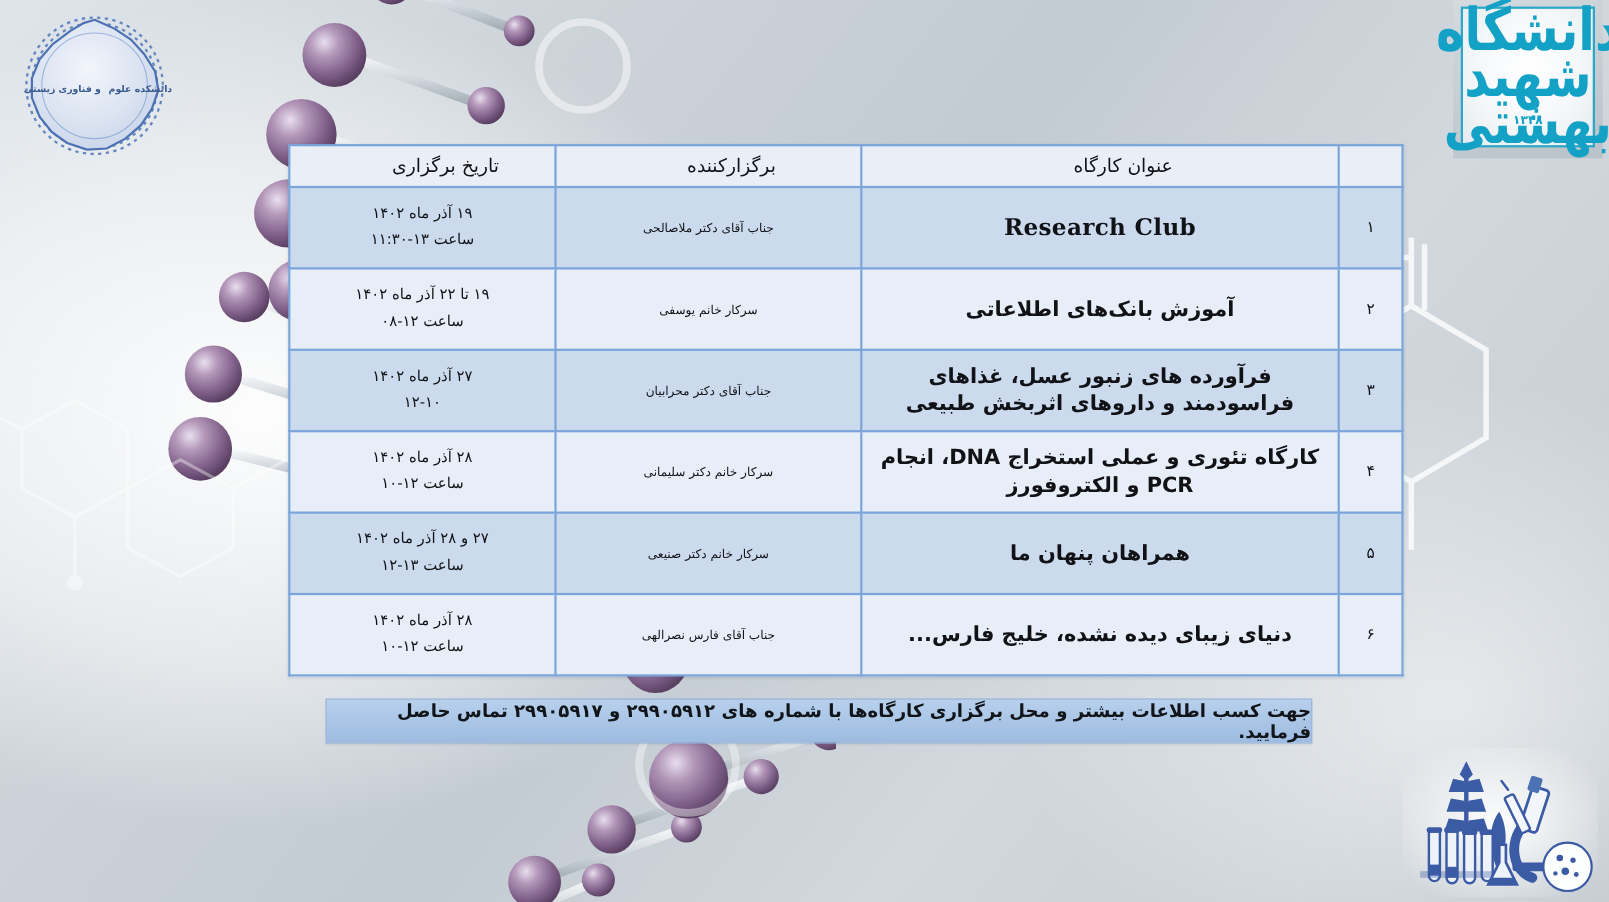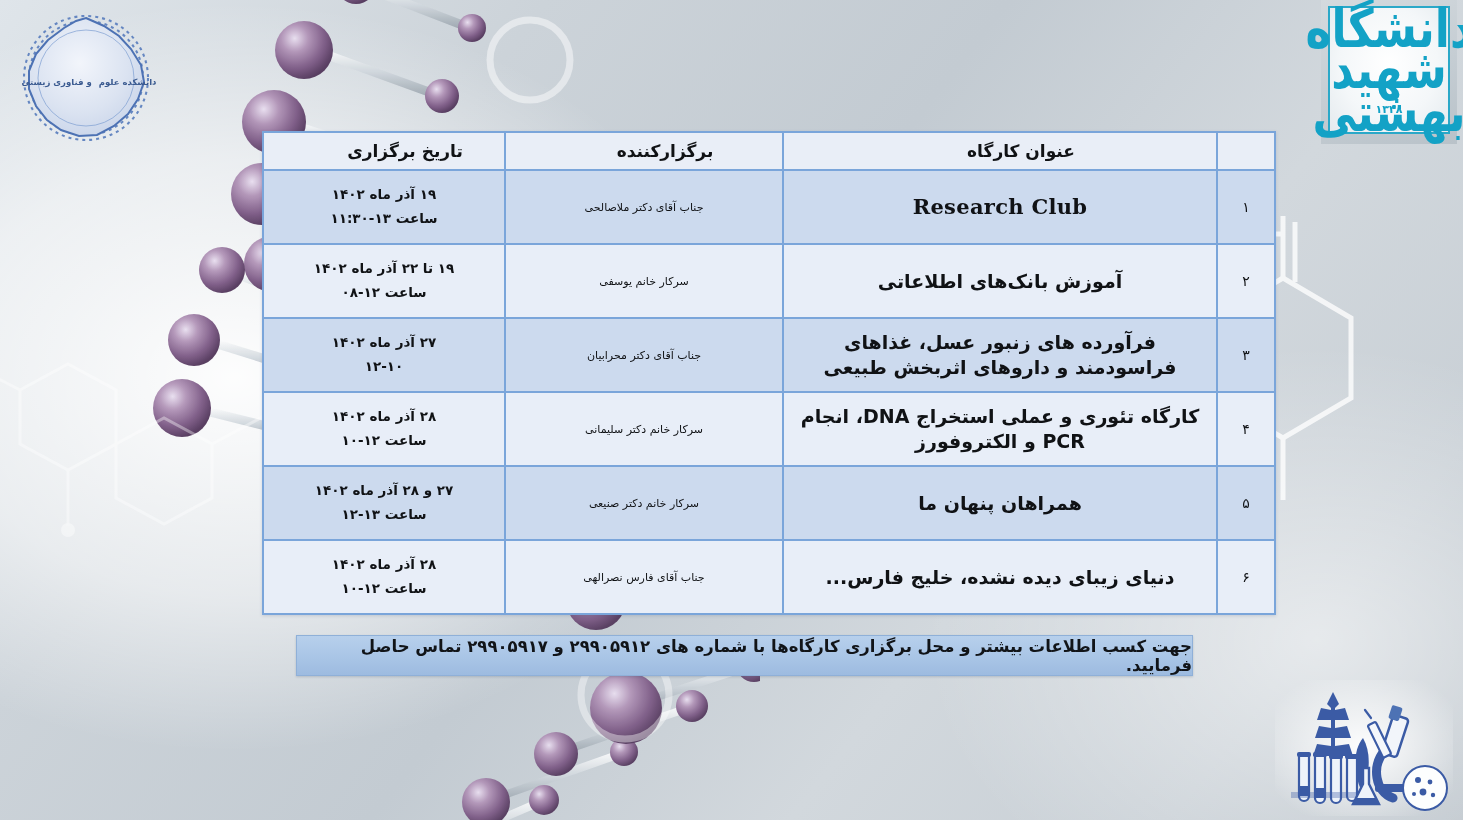--- a/index.html
+++ b/index.html
@@ -159,21 +159,21 @@
   
   .col-index { width: 58px; }
   .col-title { width: 434px; }
   .col-presenter { width: 278px; }
   .col-date { width: 242px; }
 
   #workshop-table thead th {
     background: #e9eef7;
     height: 38px;
     font-size: 17px;
-    font-weight: 700;
+    font-weight: 400;
     padding-left: 48px;
   }
 
   #workshop-table tbody tr.row-odd td { background: #ccdaee; }
   #workshop-table tbody tr.row-even td { background: #e8eef8; }
 
   #workshop-table tbody td { height: 74px; }
 
   .cell-index { font-size: 14px; font-weight: 400; }
 
@@ -184,21 +184,21 @@
   }
   .cell-title.latin {
     font-family: "DejaVu Serif", "Liberation Serif", serif;
     font-size: 21px;
     letter-spacing: 0.3px;
     margin-left: 20px;
   }
 
   .cell-presenter { font-size: 11px; font-weight: 400; }
 
-  .cell-date { font-size: 13.5px; font-weight: 700; line-height: 1.75; }
+  .cell-date { font-size: 13.5px; font-weight: 400; line-height: 1.75; }
   .cell-date .date-line { display: block; }
 </style>
 </head>
 <body>
 
 <div id="poster">
 
   <svg class="bg-layer" id="dna-helix-top" viewBox="0 0 640 560">
     <defs>
       <radialGradient id="sphereGrad" cx="34%" cy="30%" r="72%">

